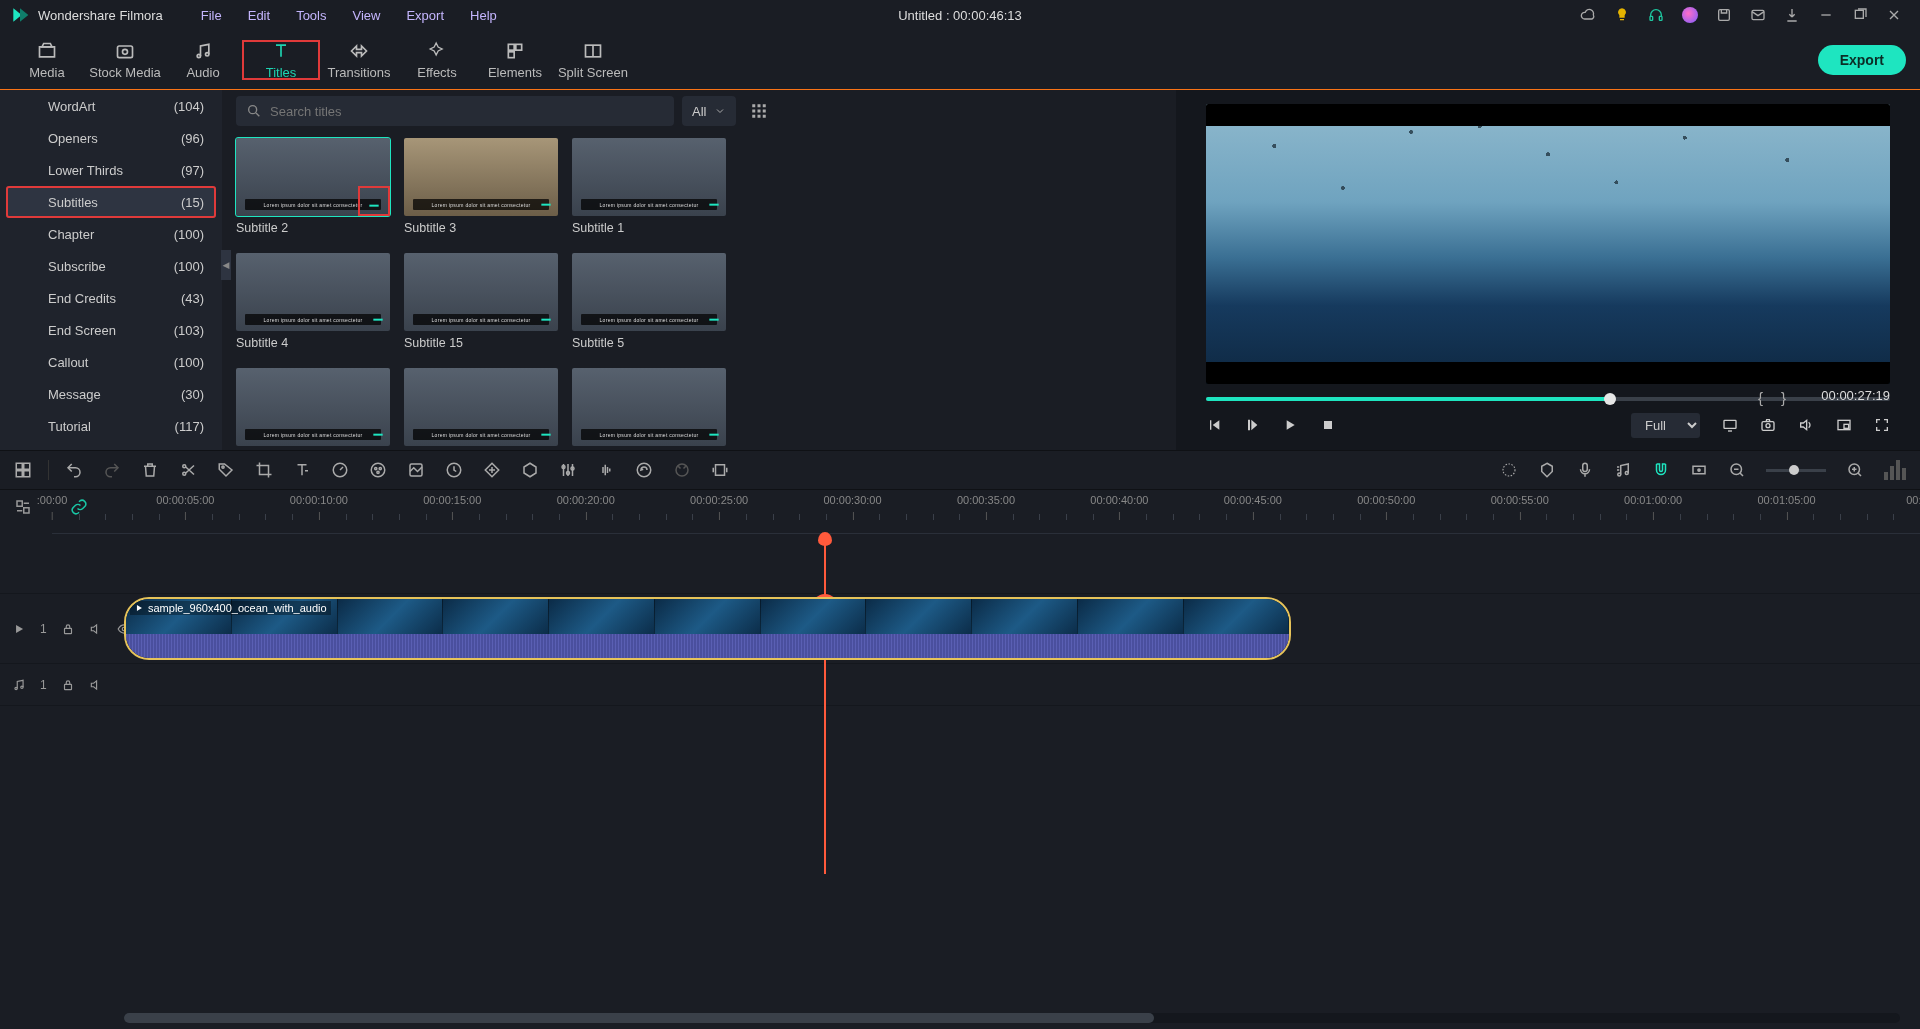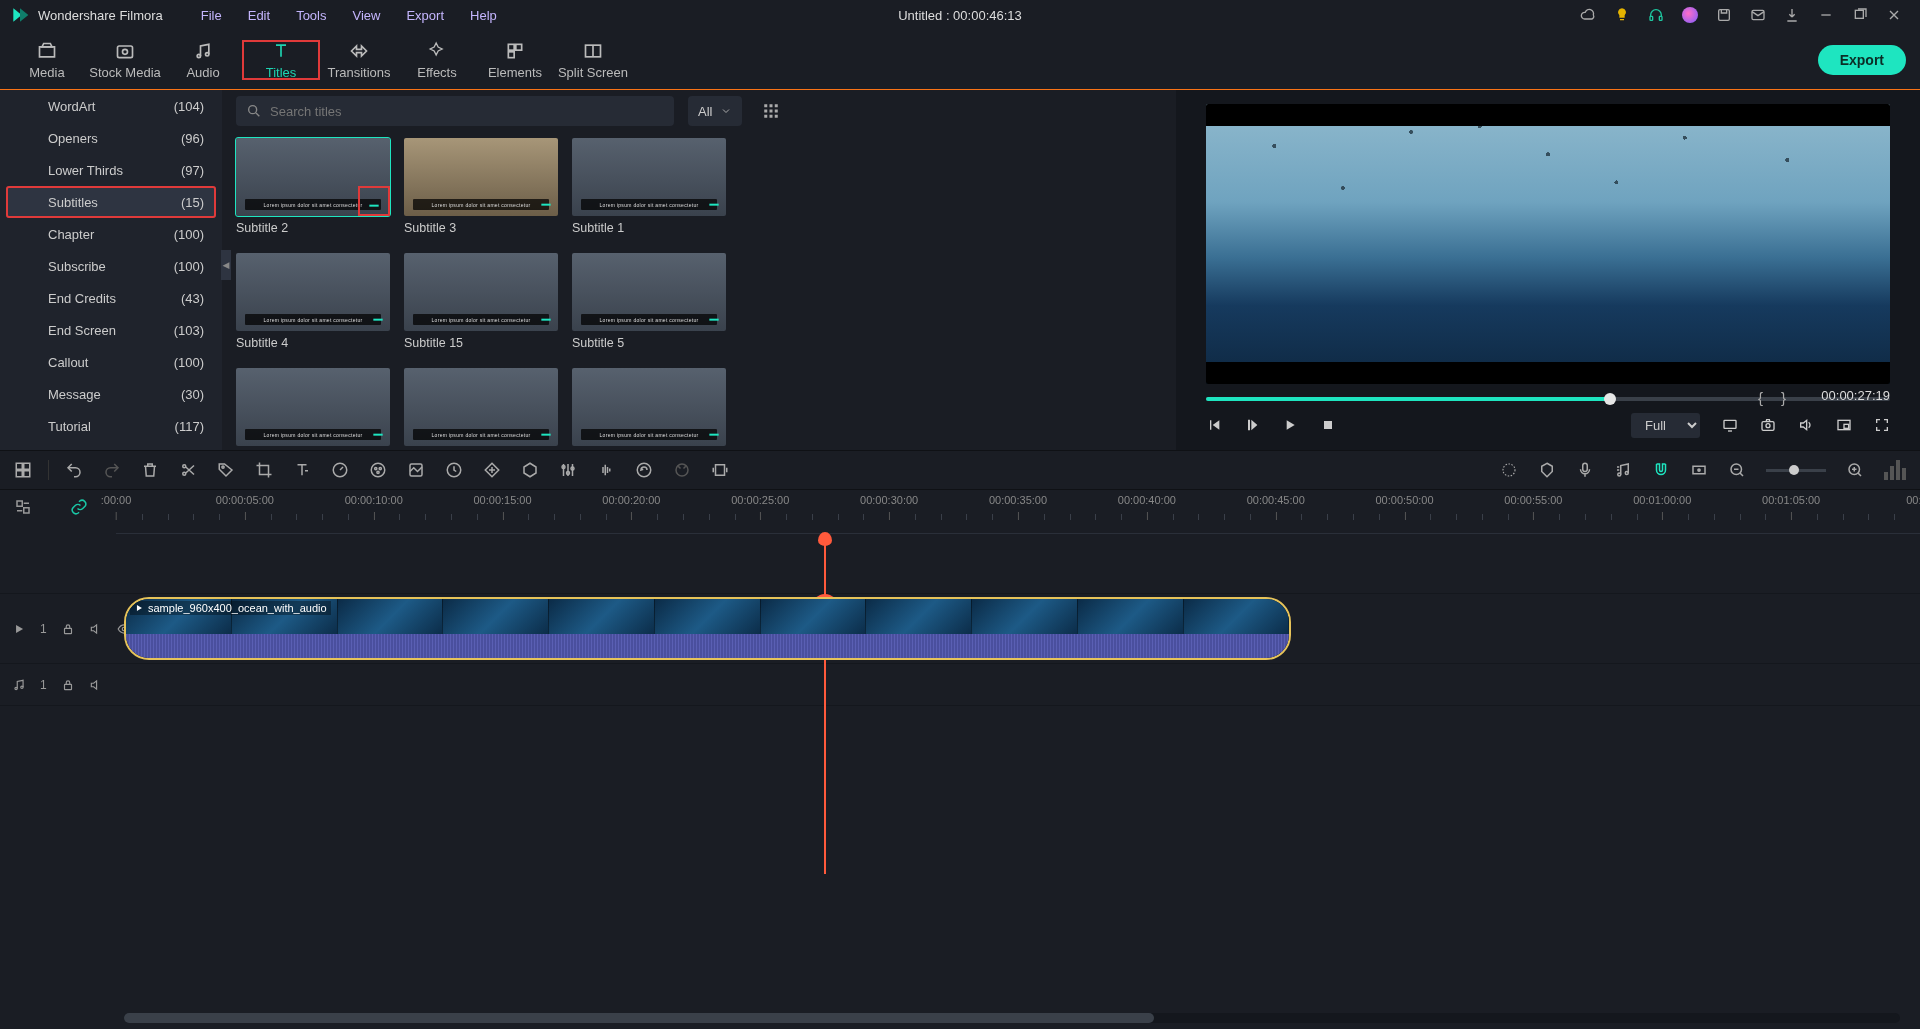--- a/index.html
+++ b/index.html
@@ -25,21 +25,21 @@
 .tabrow .tab.highlight { outline:2px solid #e03a3a; outline-offset:-2px; }
 .tabrow .exportbtn { margin-left:auto; margin-right:14px; background:#1ee5c0; color:#0b2d26; font-weight:600; padding:7px 22px; border-radius:18px; border:none; font-size:14px; cursor:pointer; }
 
 
 .upper { height:360px; display:flex; }
 .sidebar { width:222px; background:#1f232c; overflow:hidden; }
 .sidebar .cat { height:32px; display:flex; align-items:center; justify-content:space-between; padding:0 18px 0 48px; font-size:13px; color:#ccc; cursor:pointer; }
 .sidebar .cat.sel { background:#2e3441; outline:2px solid #e03a3a; outline-offset:-2px; margin:0 6px; border-radius:3px; padding:0 12px 0 42px;}
 .browser { flex:1; background:#1a1d24; display:flex; flex-direction:column; position:relative; }
 .collapse-handle { position:absolute; left:-1px; top:160px; width:10px; height:30px; background:#2e3441; display:flex; align-items:center; justify-content:center; color:#888; font-size:9px; cursor:pointer; }
-.browser .searchrow { height:42px; display:flex; align-items:flex-end; padding:6px 14px; gap:14px; }
+.browser .searchrow { height:42px; display:flex; align-items:flex-end; padding:6px 14px; gap:8px; }
 .browser .searchbox { flex:0 0 438px; height:30px; background:#262b35; border-radius:4px; display:flex; align-items:center; padding:0 10px; gap:8px; }
 .browser .searchbox input { background:transparent; border:none; outline:none; color:#ccc; font-size:13px; flex:1; }
 .browser .filter { height:30px; background:#262b35; border-radius:4px; padding:0 10px; display:flex; align-items:center; gap:8px; font-size:13px; }
 .browser .gridicon { width:30px; height:30px; display:flex; align-items:center; justify-content:center; background:transparent; }
 .thumbs { flex:1; overflow:auto; padding:6px 14px; display:grid; grid-template-columns:repeat(3,154px); gap:18px 14px; align-content:start; }
 .thumbcard .thumb { width:154px; height:78px; background:linear-gradient(#57616e,#3a424d); border-radius:2px; position:relative; display:flex; align-items:flex-end; justify-content:center; }
 .thumbcard .thumb.light { background:linear-gradient(#a79678,#6c5e48); }
 .thumbcard .thumb .dlicon { position:absolute; right:4px; bottom:4px; color:#1ee5c0; }
 .thumbcard .thumb .subbar { width:88%; height:11px; background:rgba(0,0,0,.72); margin-bottom:6px; border-radius:1px; display:flex; align-items:center; justify-content:center; }
 .thumbcard .thumb .subbar span{ font-size:5px; color:#ddd; letter-spacing:.3px;}
@@ -79,21 +79,21 @@
 .toolbar svg { width:18px; height:18px; cursor:pointer; }
 .toolbar .right { margin-left:auto; display:flex; align-items:center; gap:20px; }
 .toolbar .zoomslider { width:60px; height:3px; background:#3a4049; position:relative; }
 .toolbar .zoomslider .zk { position:absolute; width:10px; height:10px; background:#ccc; border-radius:50%; top:-4px; left:38%; }
 .levels { display:flex; gap:2px; align-items:flex-end; height:20px; }
 .levels span{ width:4px; background:#555;}
 .levels span:nth-child(1){height:8px}.levels span:nth-child(2){height:14px}.levels span:nth-child(3){height:20px}.levels span:nth-child(4){height:12px}
 
 
 .timeline { flex:1; background:#1a1d24; position:relative; height:calc(1029px - 30px - 60px - 360px - 40px); }
-.tl-head { height:44px; display:flex; padding-left:116px; position:relative; }
+.tl-head { height:44px; display:flex; padding-left:52px; position:relative; }
 .tl-head .icons-left{position:absolute;left:14px;top:8px;display:flex;gap:38px;color:#999}
 .tl-head .icons-left svg{width:18px;height:18px}
 .tl-head .link-icon{color:#19c7a6}
 .ruler { flex:1; position:relative; font-size:11px; color:#888; border-bottom:1px solid #2a2f39;}
 .ruler .tick { position:absolute; top:4px; transform:translateX(-50%); }
 .ruler .tick::after{content:"";position:absolute;left:50%;top:18px;width:1px;height:8px;background:#555;}
 .ruler .minor { position:absolute; top:24px; width:1px; height:6px; background:#3a3f49; }
 .playhead { position:absolute; top:0; width:2px; background:#ff5a3c; height:340px; left:0; }
 .playhead .cap { position:absolute; top:-2px; left:-6px; width:14px; height:14px; background:#ff5a3c; border-radius:50% 50% 50% 50% / 60% 60% 40% 40%; }
 .playhead .scissor { position:absolute; top:60px; left:-12px; width:26px; height:26px; background:#ff5a3c; border-radius:50%; display:flex; align-items:center; justify-content:center; color:#fff; }

